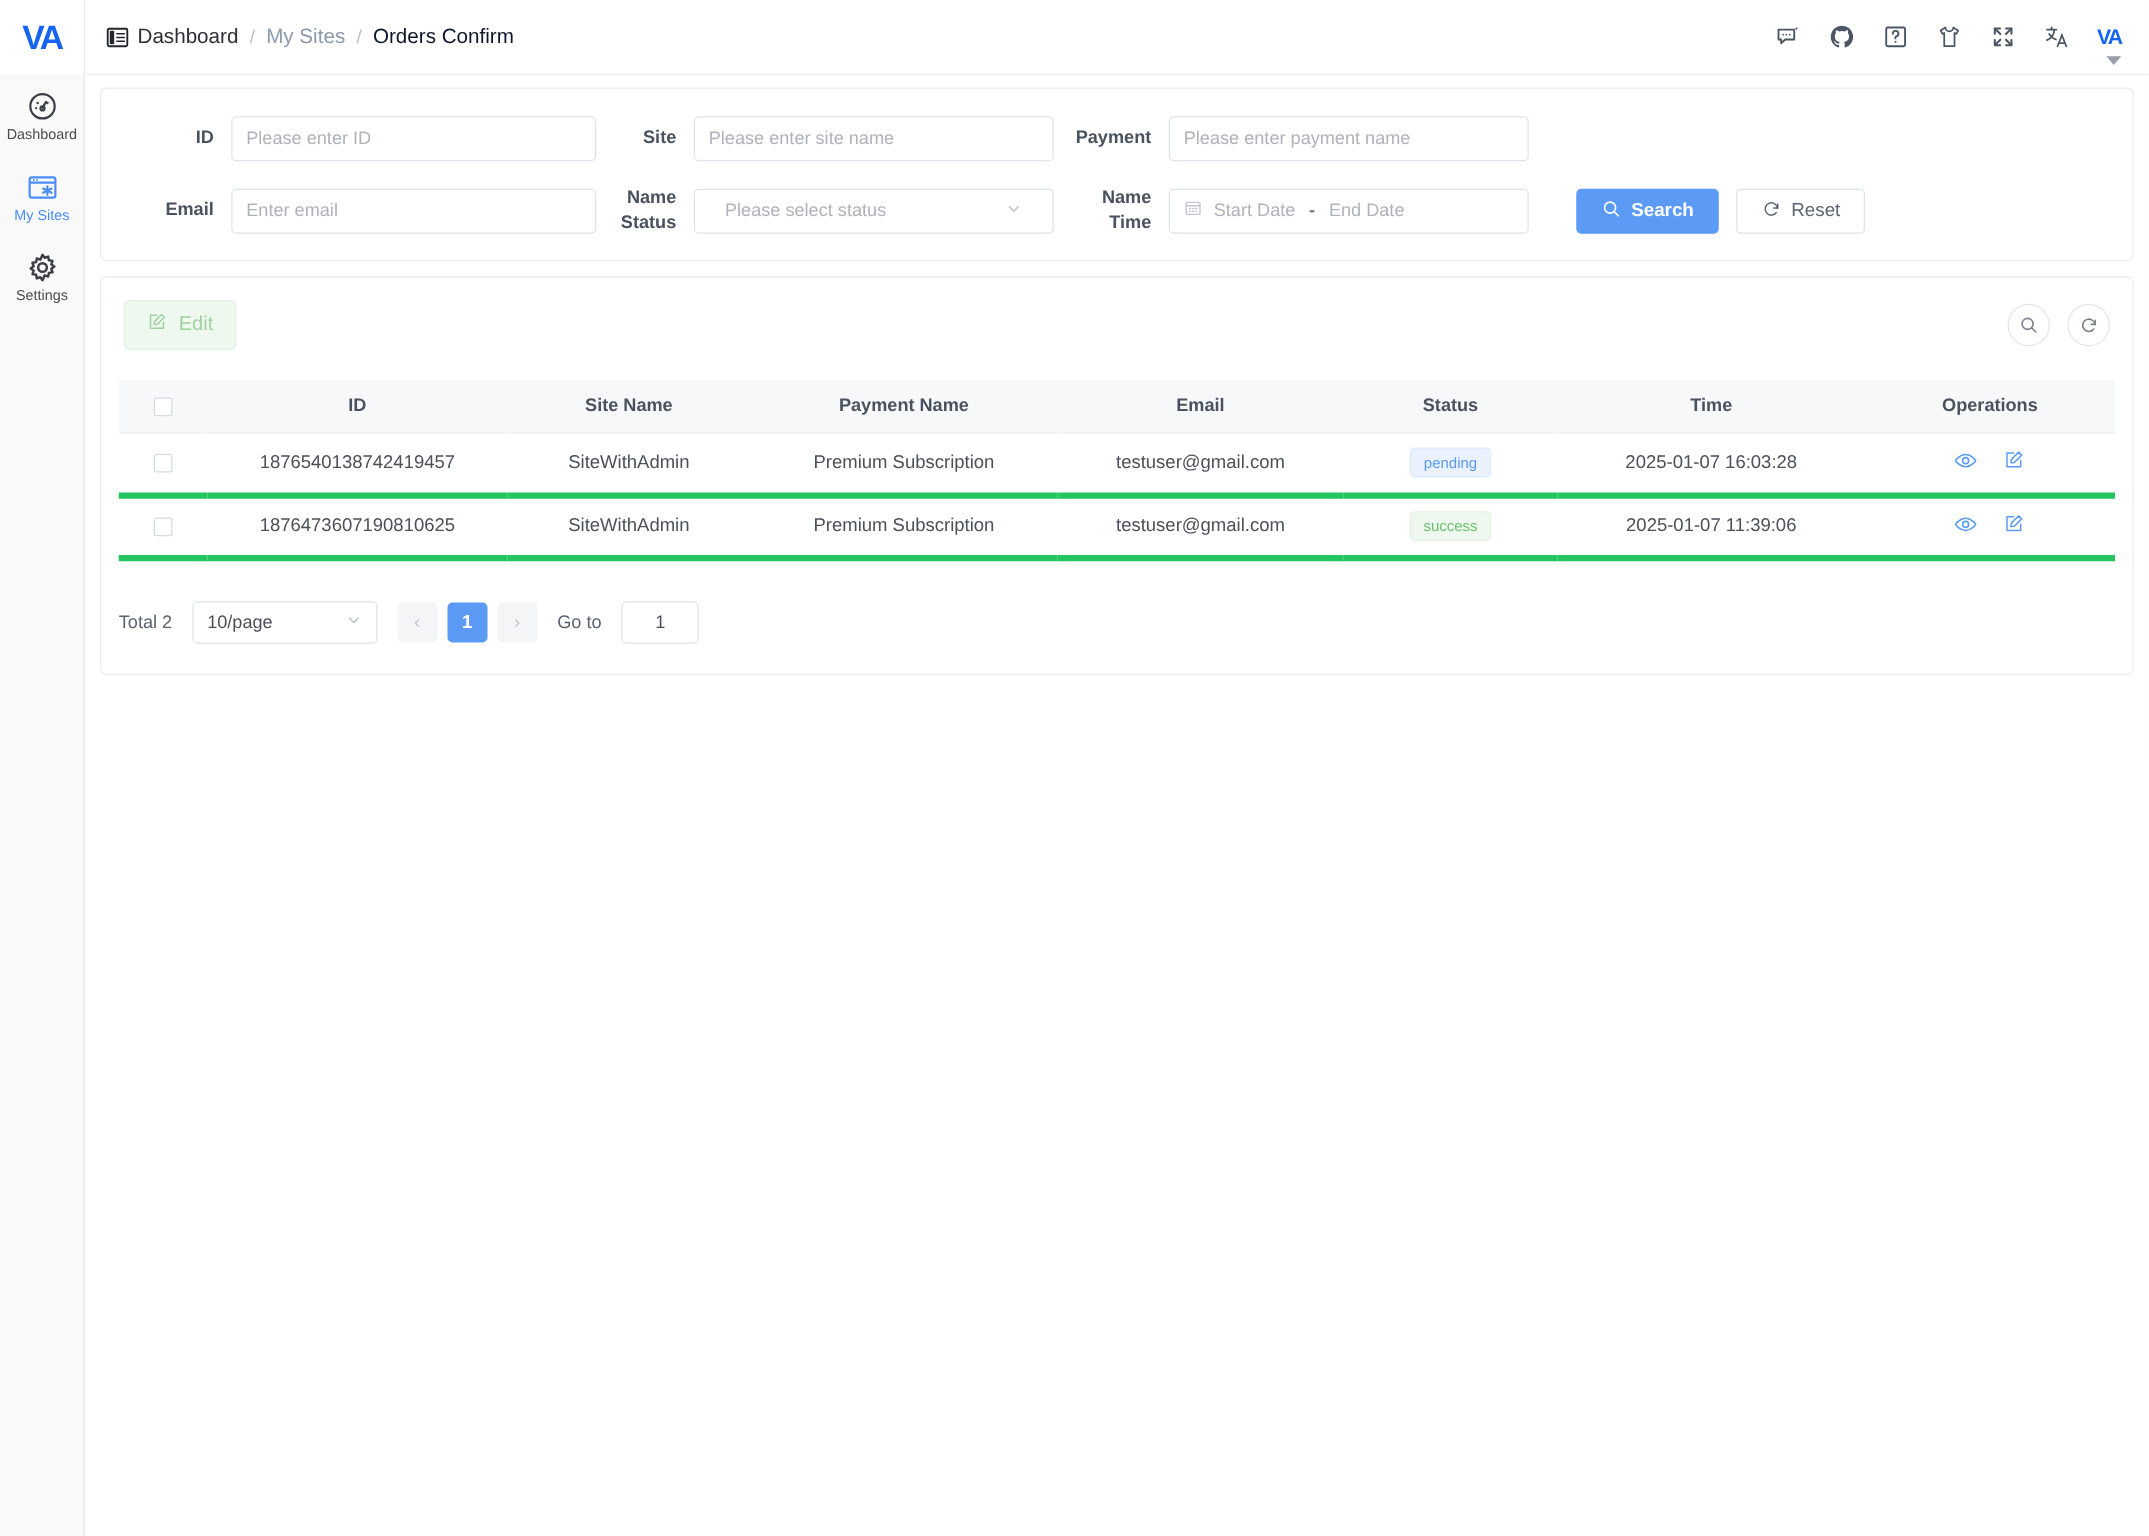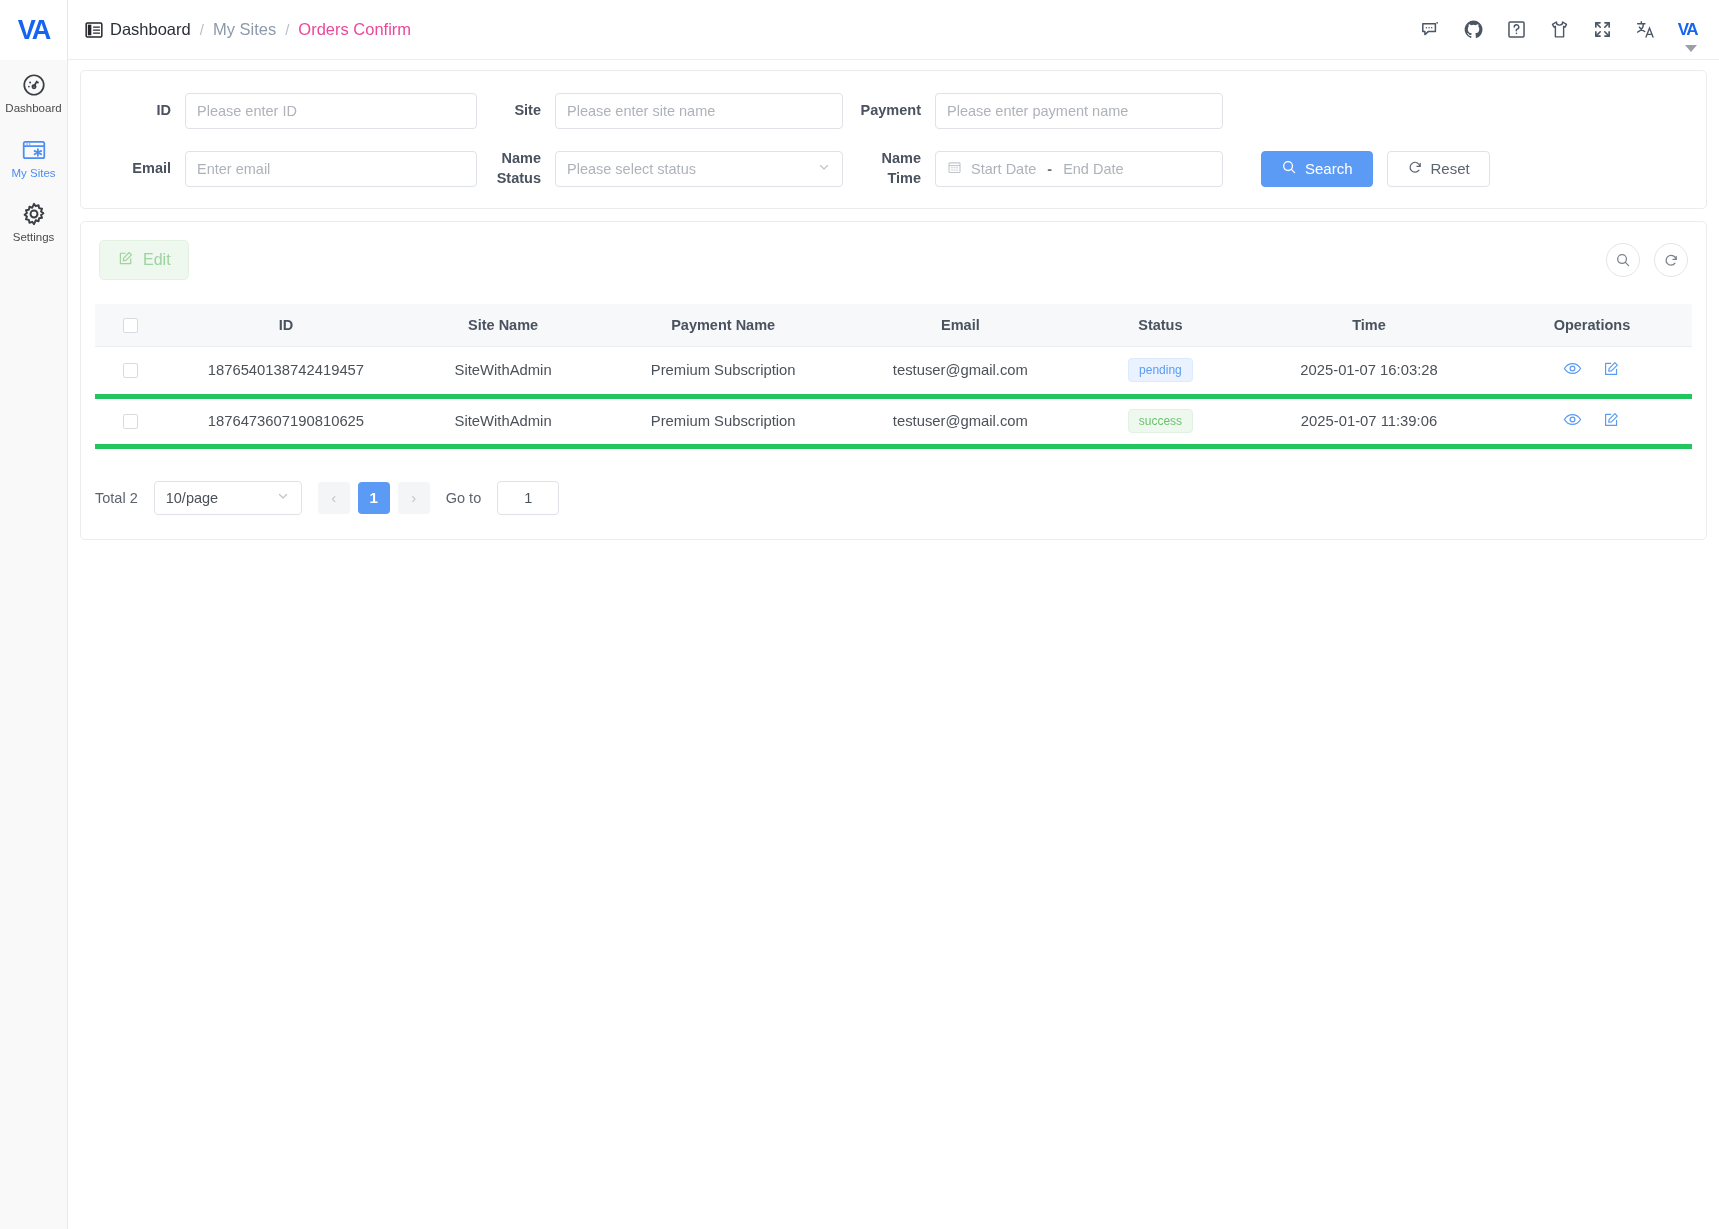--- a/index.html
+++ b/index.html
@@ -49,21 +49,21 @@
     height: 60px; flex: 0 0 60px; background: #ffffff;
     border-bottom: 1px solid #ededed;
     display: flex; align-items: center;
     padding: 0 18px 0 16px;
     position: relative;
   }
   .crumbs { display: flex; align-items: center; gap: 9px; font-size: 16.5px; }
   .collapse-icon { display: flex; align-items: center; margin-right: 6px; cursor: pointer; }
   .crumb-current { color: #2b2f36; }
   .crumb-link { color: #8d9aab; cursor: pointer; }
-  .crumb-last { color: #ec4899; }
+  .crumb-last { color: #0f172a; }
   .crumb-sep { color: #b9c0c8; font-size: 15px; }
 
   .topbar-right {
     margin-left: auto; display: flex; align-items: center; gap: 22px;
     color: #4b5563; position: relative; padding-right: 4px;
   }
   .topbar-right .ticon { cursor: pointer; display: flex; align-items: center; }
   .avatar-text { font-weight: 700; font-size: 17px; color: #1565f0; letter-spacing: -1.5px; cursor: pointer; }
   .caret {
     position: absolute; right: 4px; bottom: -12px;
@@ -99,41 +99,41 @@
     background: #fff; padding: 0 11px;
     font-size: 14.5px; color: #303133;
     font-family: "Liberation Sans", sans-serif;
     outline: none;
   }
   .inp::placeholder { color: #aeb3ba; }
 
   .select-box {
     height: 36px; width: 100%;
     border: 1px solid #dfe2e6; border-radius: 4px; background: #fff;
-    display: flex; align-items: center; padding: 0 11px;
+    display: flex; align-items: center; padding: 0 24px;
     font-size: 14.5px; color: #aeb3ba; cursor: pointer;
   }
   .select-box .chev { margin-left: auto; color: #c2c6cc; }
 
   .date-box {
     height: 36px; width: 100%;
     border: 1px solid #dfe2e6; border-radius: 4px; background: #fff;
     display: flex; align-items: center; gap: 9px; padding: 0 11px;
     font-size: 14.5px; color: #aeb3ba; cursor: pointer;
   }
   .date-box .dash { color: #6b7280; font-weight: 700; padding: 0 2px; }
 
   .btn-row { display: flex; align-items: center; gap: 14px; padding-left: 38px; }
   .btn {
     height: 36px; border-radius: 4px; font-size: 15px;
     display: inline-flex; align-items: center; justify-content: center;
     gap: 8px; cursor: pointer; padding: 0 19px;
     font-family: "Liberation Sans", sans-serif;
   }
-  .btn-primary { background: #5c9bf5; color: #fff; border: 1px solid #5c9bf5; font-weight: 400; }
+  .btn-primary { background: #5c9bf5; color: #fff; border: 1px solid #5c9bf5; font-weight: 700; }
   .btn-default { background: #fff; color: #5b6570; border: 1px solid #dfe2e6; }
 
   
   .table-card { margin-top: 12px; padding: 16px 14px 18px 14px; }
   .table-toolbar { display: flex; align-items: center; padding: 2px 4px 0 4px; }
   .btn-edit {
     height: 40px; padding: 0 17px; border-radius: 5px;
     background: #eef8ee; border: 1px solid #e3f1e3; color: #9fd3a0;
     display: inline-flex; align-items: center; gap: 9px;
     font-size: 16px; cursor: pointer;

